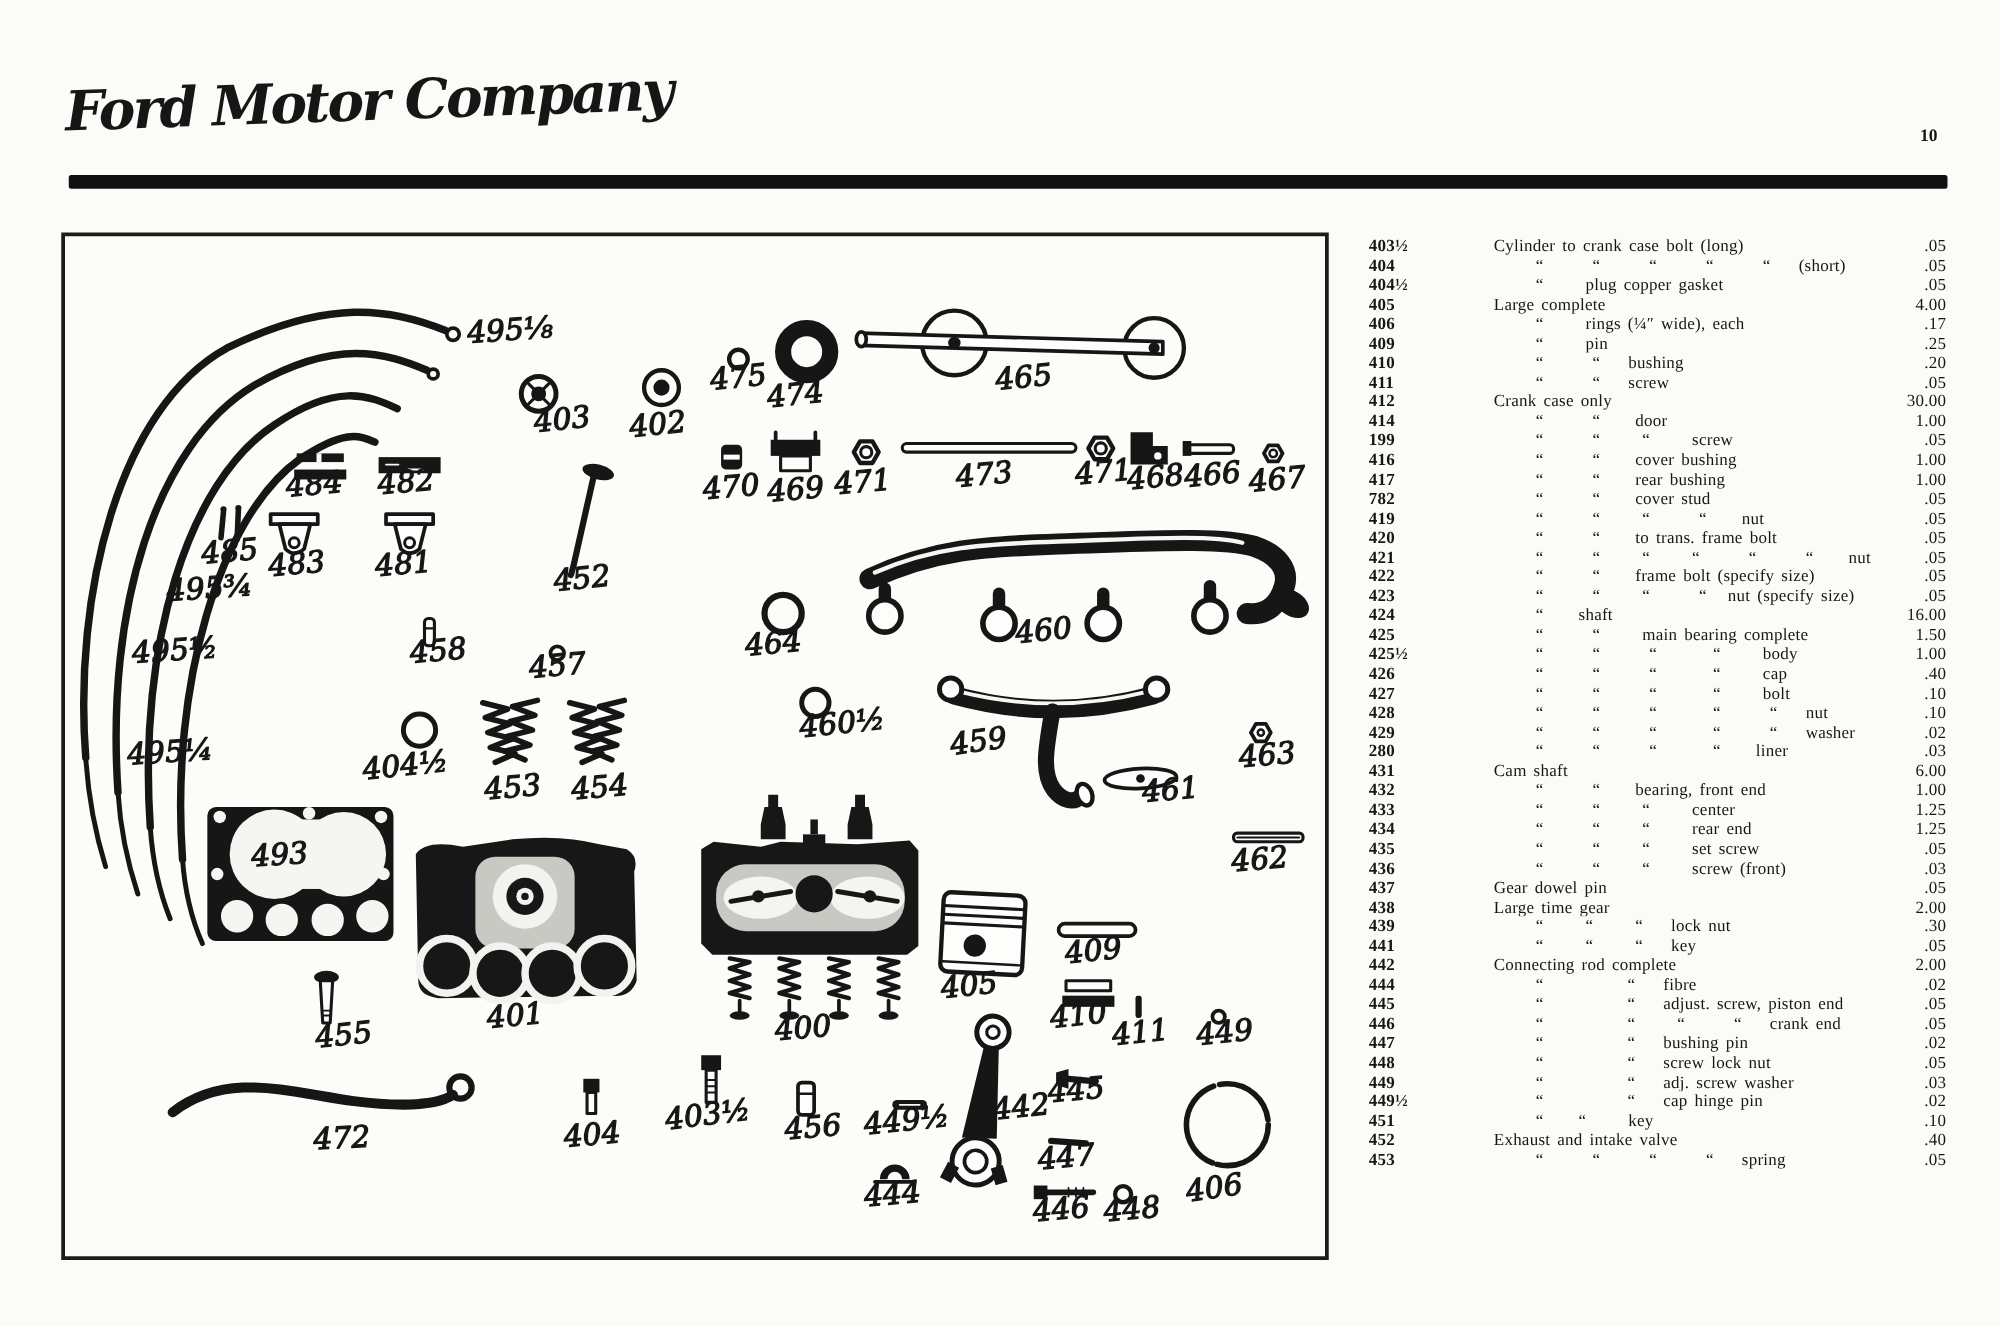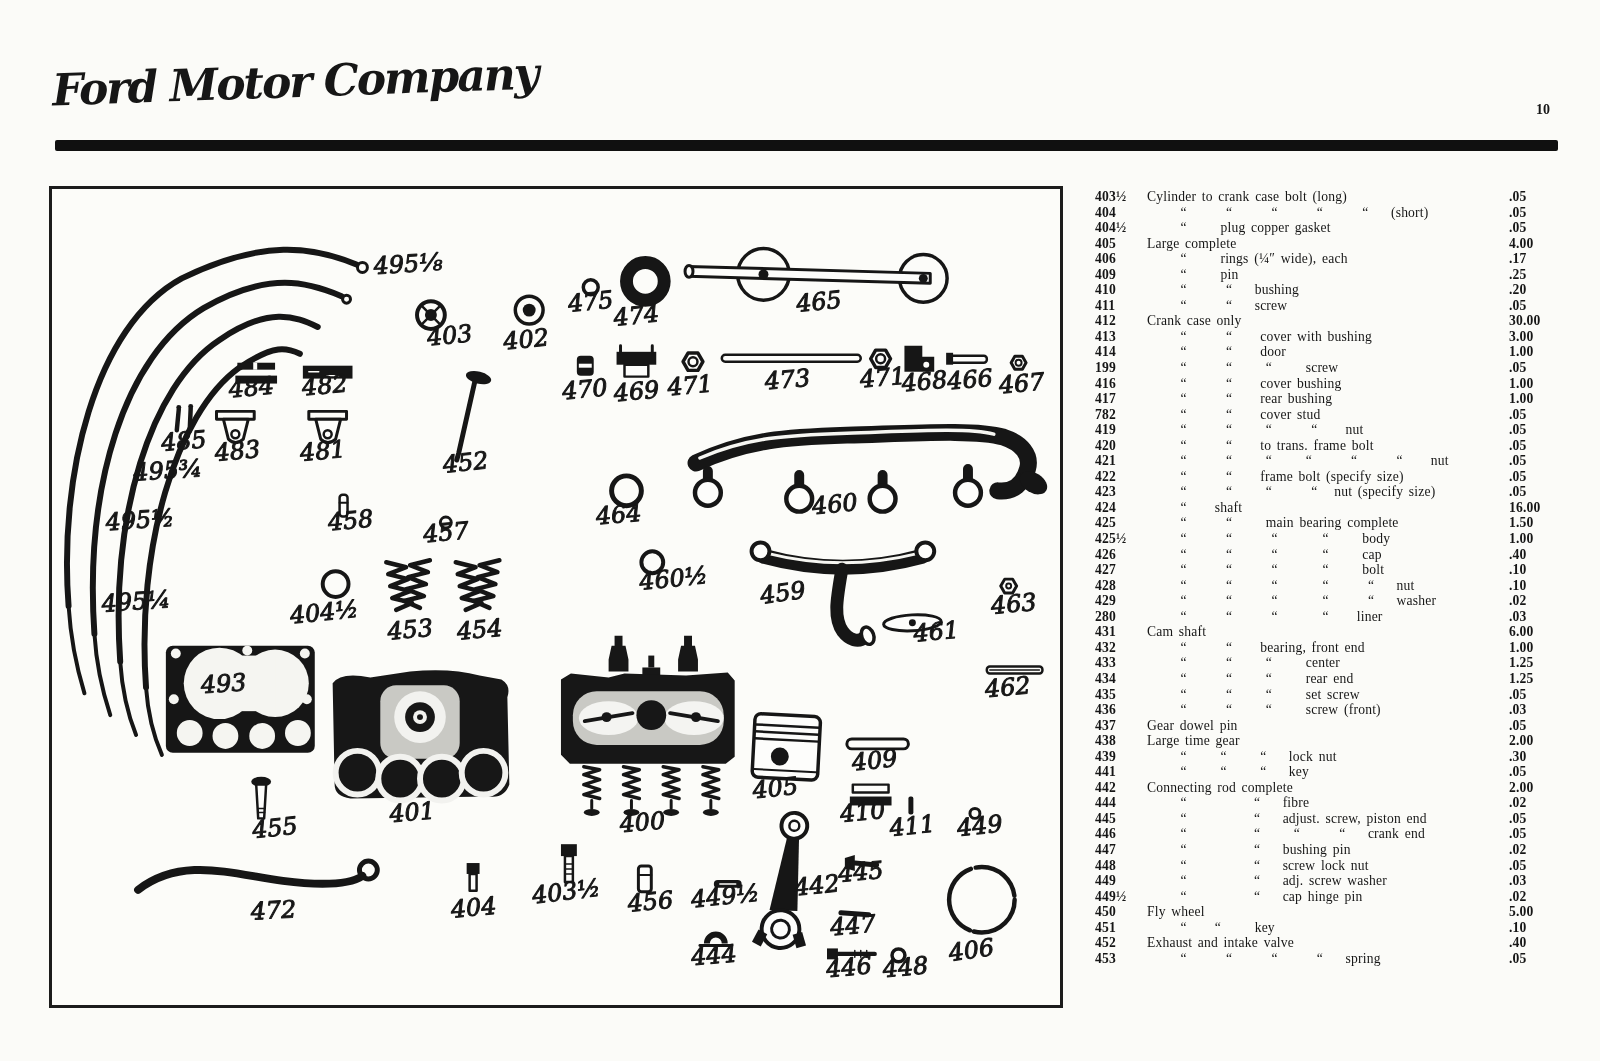--- a/index.html
+++ b/index.html
@@ -29,22 +29,22 @@
   }
   svg.diagram { width:100%; height:100%; display:block; }
   svg.diagram * { vector-effect:none; }
   .lbl {
     font-family:"DejaVu Serif", serif; font-style:italic;
     font-size:24px; fill:#171717;
   }
   .plist { position:absolute; left:1095px; top:189px; width:462px; }
   .prow { display:flex; font-size:13.6px; line-height:15.55px; letter-spacing:0.2px; }
   .pnum { width:52px; font-weight:700; white-space:pre; flex:none; }
-  .pdesc { flex:1 1 auto; white-space:pre; word-spacing:2px; overflow:hidden; }
-  .pprice { width:48px; font-weight:700; flex:none; }
+  .pdesc { flex:1 1 auto; white-space:pre; word-spacing:2px; overflow:hidden;margin-left:48px; }
+  .pprice { width:48px; text-align:right; font-weight:400; flex:none; }
 </style>
 </head>
 <body>
 
 <div class="page">
 
   <div class="logo">Ford Motor Company</div>
   <div class="pagenum">10</div>
   <div class="rule"></div>
 
@@ -446,25 +446,20 @@
         <span class="pnum">411</span>
         <span class="pdesc">      “       “    screw</span>
         <span class="pprice">.05</span>
       </div>
       <div class="prow">
         <span class="pnum">412</span>
         <span class="pdesc">Crank case only</span>
         <span class="pprice">30.00</span>
       </div>
       <div class="prow">
-        <span class="pnum">413</span>
-        <span class="pdesc">      “       “     cover with bushing</span>
-        <span class="pprice">3.00</span>
-      </div>
-      <div class="prow">
         <span class="pnum">414</span>
         <span class="pdesc">      “       “     door</span>
         <span class="pprice">1.00</span>
       </div>
       <div class="prow">
         <span class="pnum">199</span>
         <span class="pdesc">      “       “      “      screw</span>
         <span class="pprice">.05</span>
       </div>
       <div class="prow">
@@ -631,25 +626,20 @@
         <span class="pnum">449</span>
         <span class="pdesc">      “            “    adj. screw washer</span>
         <span class="pprice">.03</span>
       </div>
       <div class="prow">
         <span class="pnum">449½</span>
         <span class="pdesc">      “            “    cap hinge pin</span>
         <span class="pprice">.02</span>
       </div>
       <div class="prow">
-        <span class="pnum">450</span>
-        <span class="pdesc">Fly wheel</span>
-        <span class="pprice">5.00</span>
-      </div>
-      <div class="prow">
         <span class="pnum">451</span>
         <span class="pdesc">      “     “      key</span>
         <span class="pprice">.10</span>
       </div>
       <div class="prow">
         <span class="pnum">452</span>
         <span class="pdesc">Exhaust and intake valve</span>
         <span class="pprice">.40</span>
       </div>
       <div class="prow">

